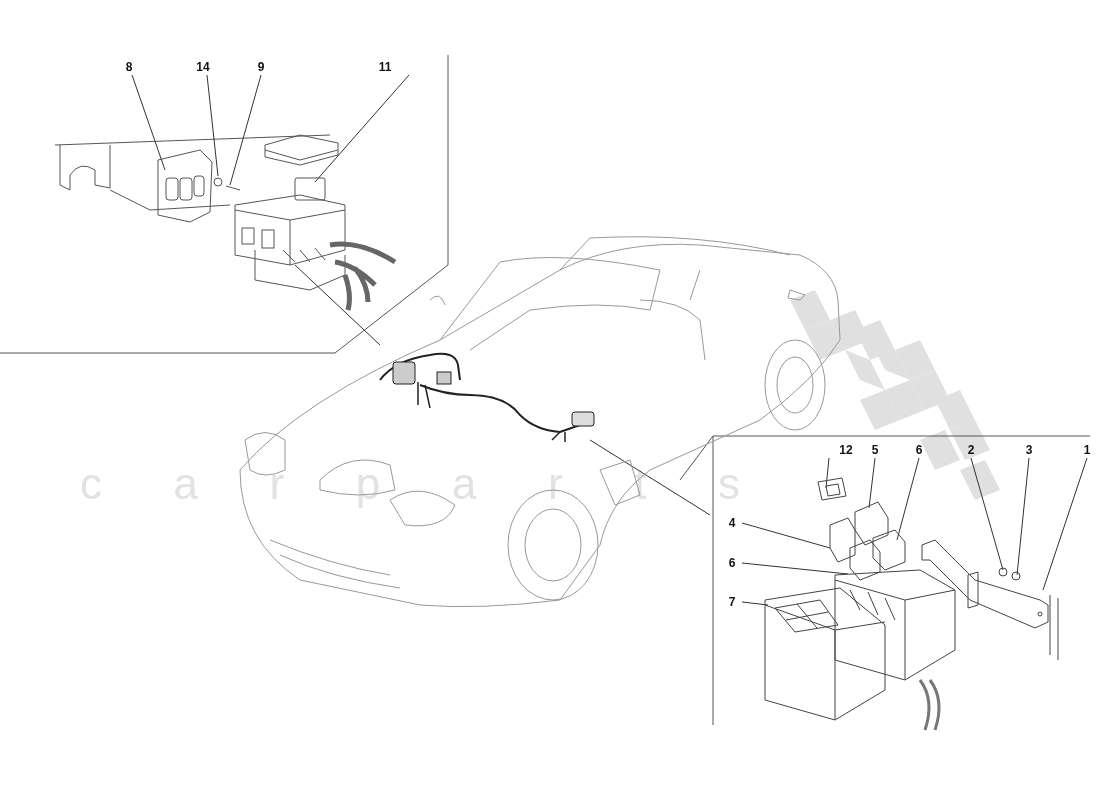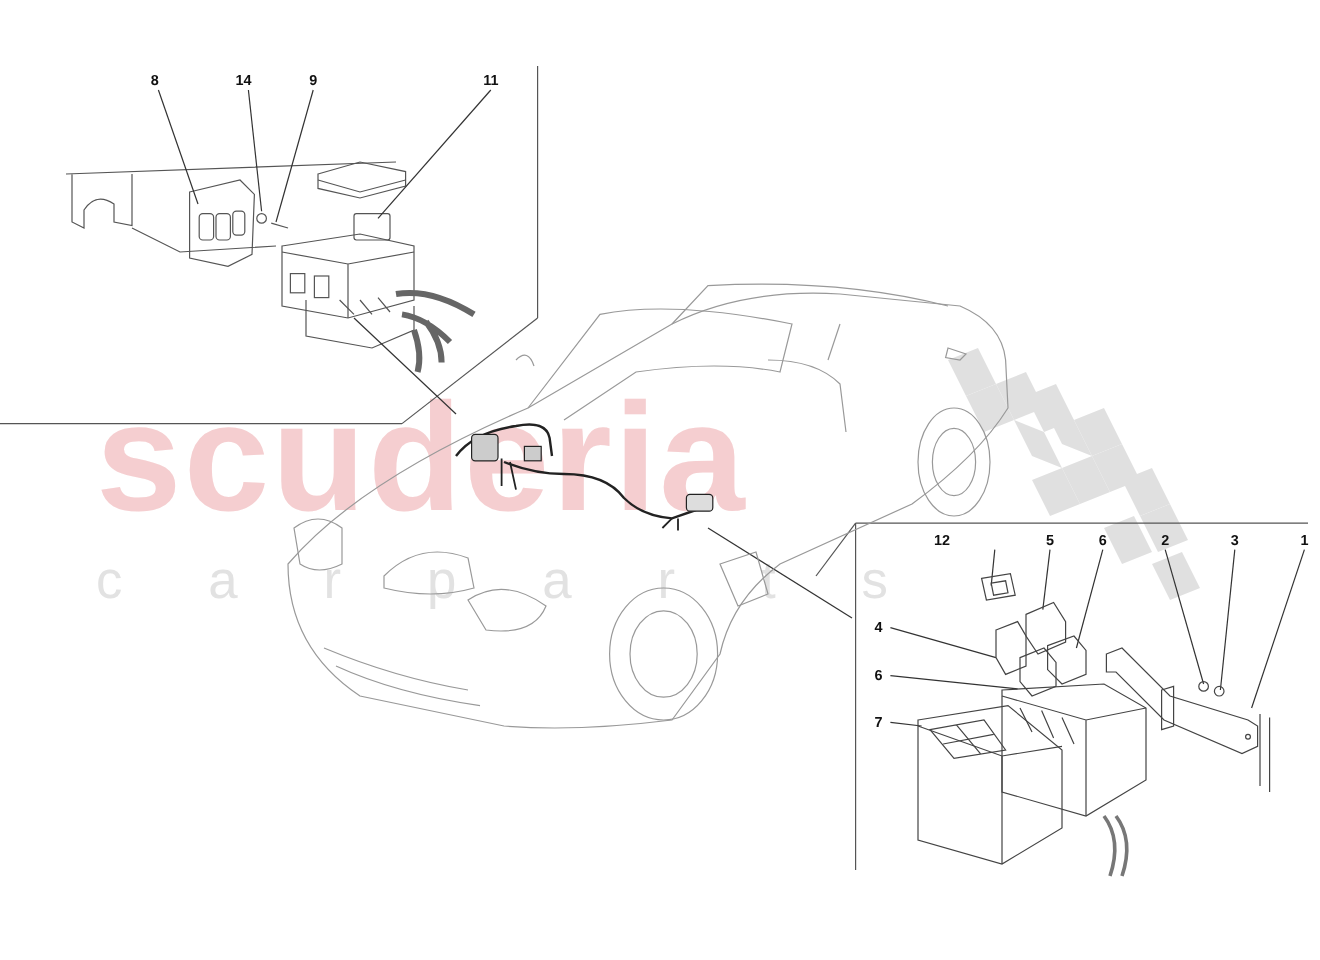--- a/index.html
+++ b/index.html
@@ -8,21 +8,20 @@
   svg{position:absolute;left:0;top:0;}
   .wm-main{position:absolute;left:80px;top:318px;font-family:"Liberation Sans",sans-serif;font-weight:bold;font-size:128px;letter-spacing:2px;color:#f4c9cb;opacity:0.9;line-height:1;}
   .wm-sub{position:absolute;left:80px;top:462px;width:660px;display:flex;justify-content:space-between;font-family:"Liberation Sans",sans-serif;font-size:44px;color:#e2e2e2;line-height:1;}
   .callout{position:absolute;font-weight:bold;font-size:12px;color:#111;transform:translate(-50%,-50%);}
 </style>
 </head>
 <body>
 
 <div class="stage">
 
-  <div class="wm-main">scuderia</div>
   <div class="wm-sub">
     <span>c</span>
     <span>a</span>
     <span>r</span>
     <span>p</span>
     <span>a</span>
     <span>r</span>
     <span>t</span>
     <span>s</span>
   </div>
@@ -137,22 +136,22 @@
       <circle cx="1003" cy="572" r="4"></circle>
       <circle cx="1016" cy="576" r="4"></circle>
       <path d="M1050,595 L1050,655 M1058,598 L1058,660"></path>
       <circle cx="1040" cy="614" r="2"></circle>
     </g>
   </svg>
 
   <div class="callout" style="left:129px;top:67px">8</div>
   <div class="callout" style="left:203px;top:67px">14</div>
   <div class="callout" style="left:261px;top:67px">9</div>
-  <div class="callout" style="left:409px;top:67px">11</div>
-  <div class="callout" style="left:785px;top:450px">12</div>
+  <div class="callout" style="left:385px;top:67px">11</div>
+  <div class="callout" style="left:846px;top:450px">12</div>
   <div class="callout" style="left:875px;top:450px">5</div>
   <div class="callout" style="left:919px;top:450px">6</div>
   <div class="callout" style="left:971px;top:450px">2</div>
   <div class="callout" style="left:1029px;top:450px">3</div>
   <div class="callout" style="left:1087px;top:450px">1</div>
   <div class="callout" style="left:732px;top:523px">4</div>
   <div class="callout" style="left:732px;top:563px">6</div>
   <div class="callout" style="left:732px;top:602px">7</div>
 </div>
 

